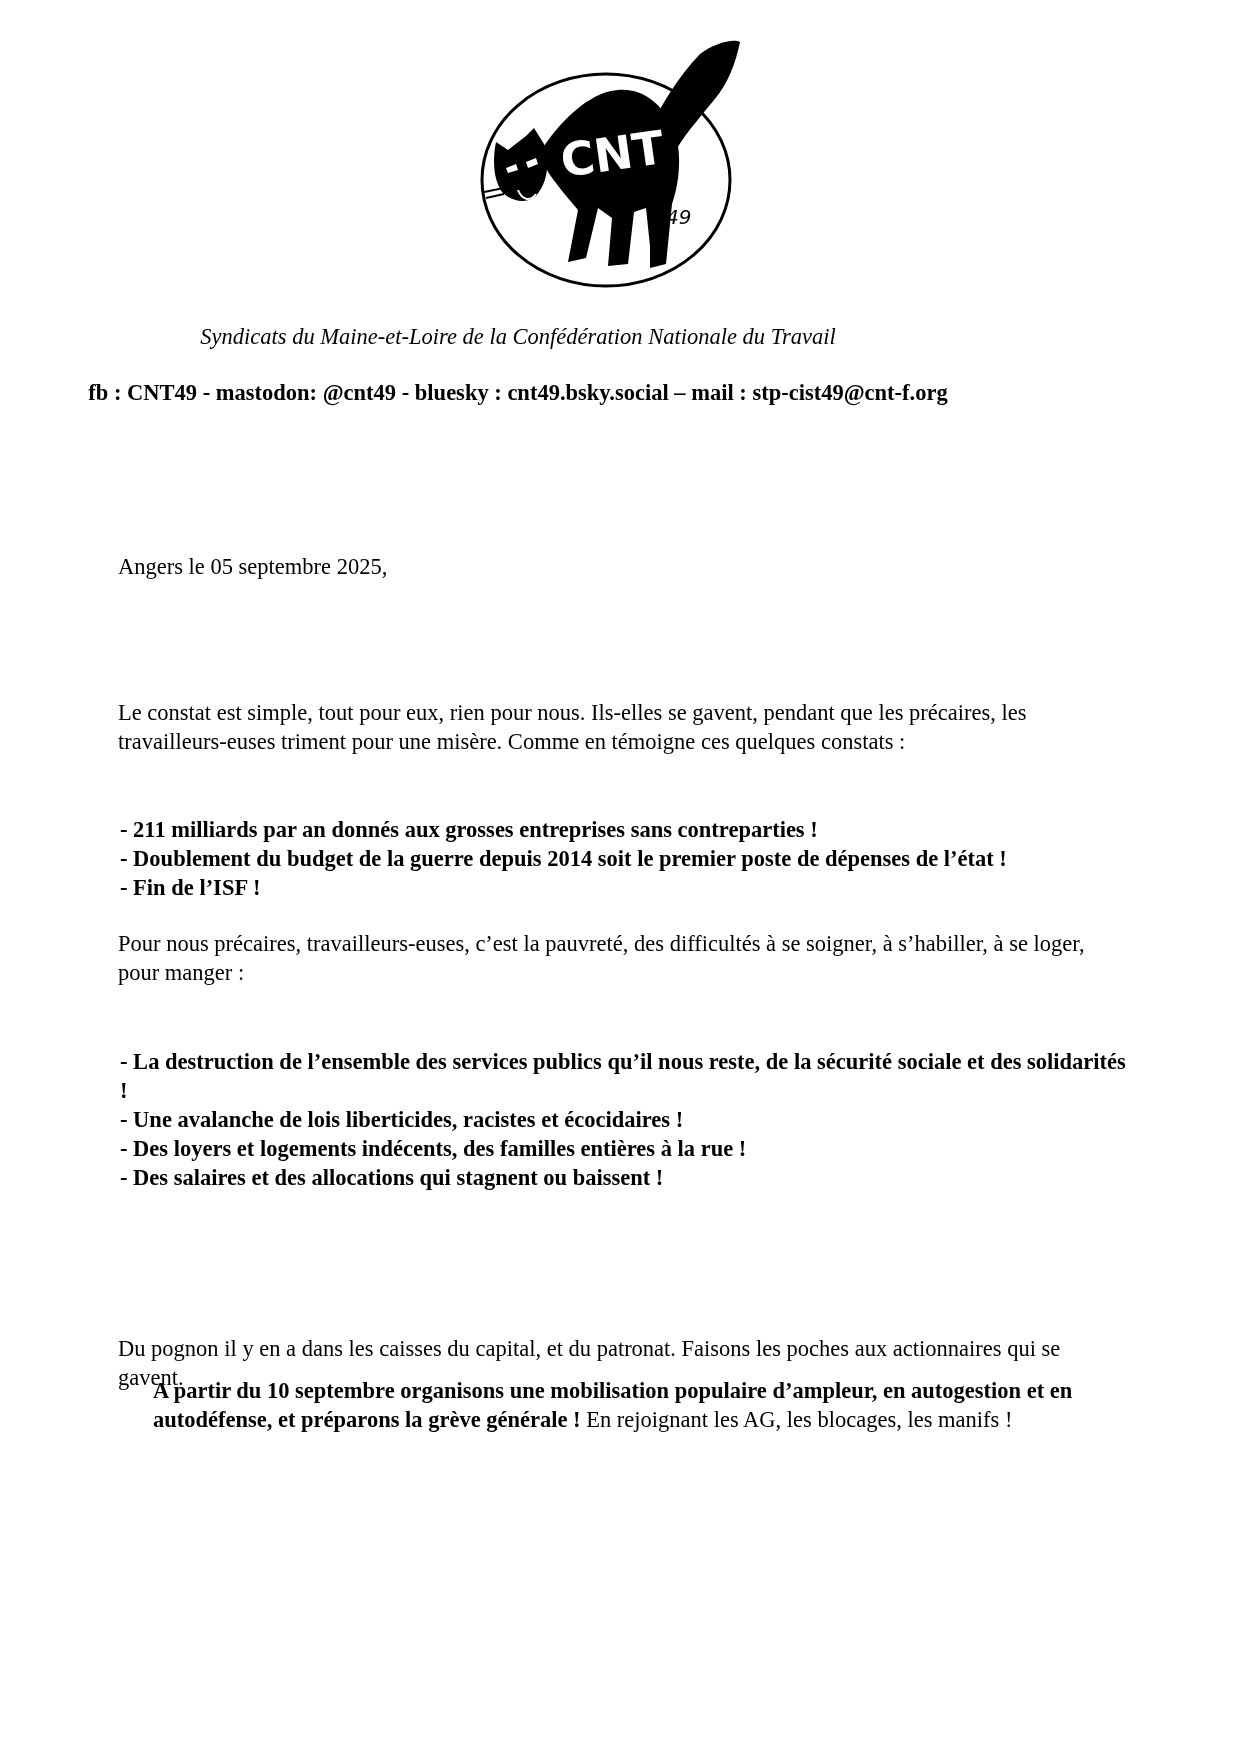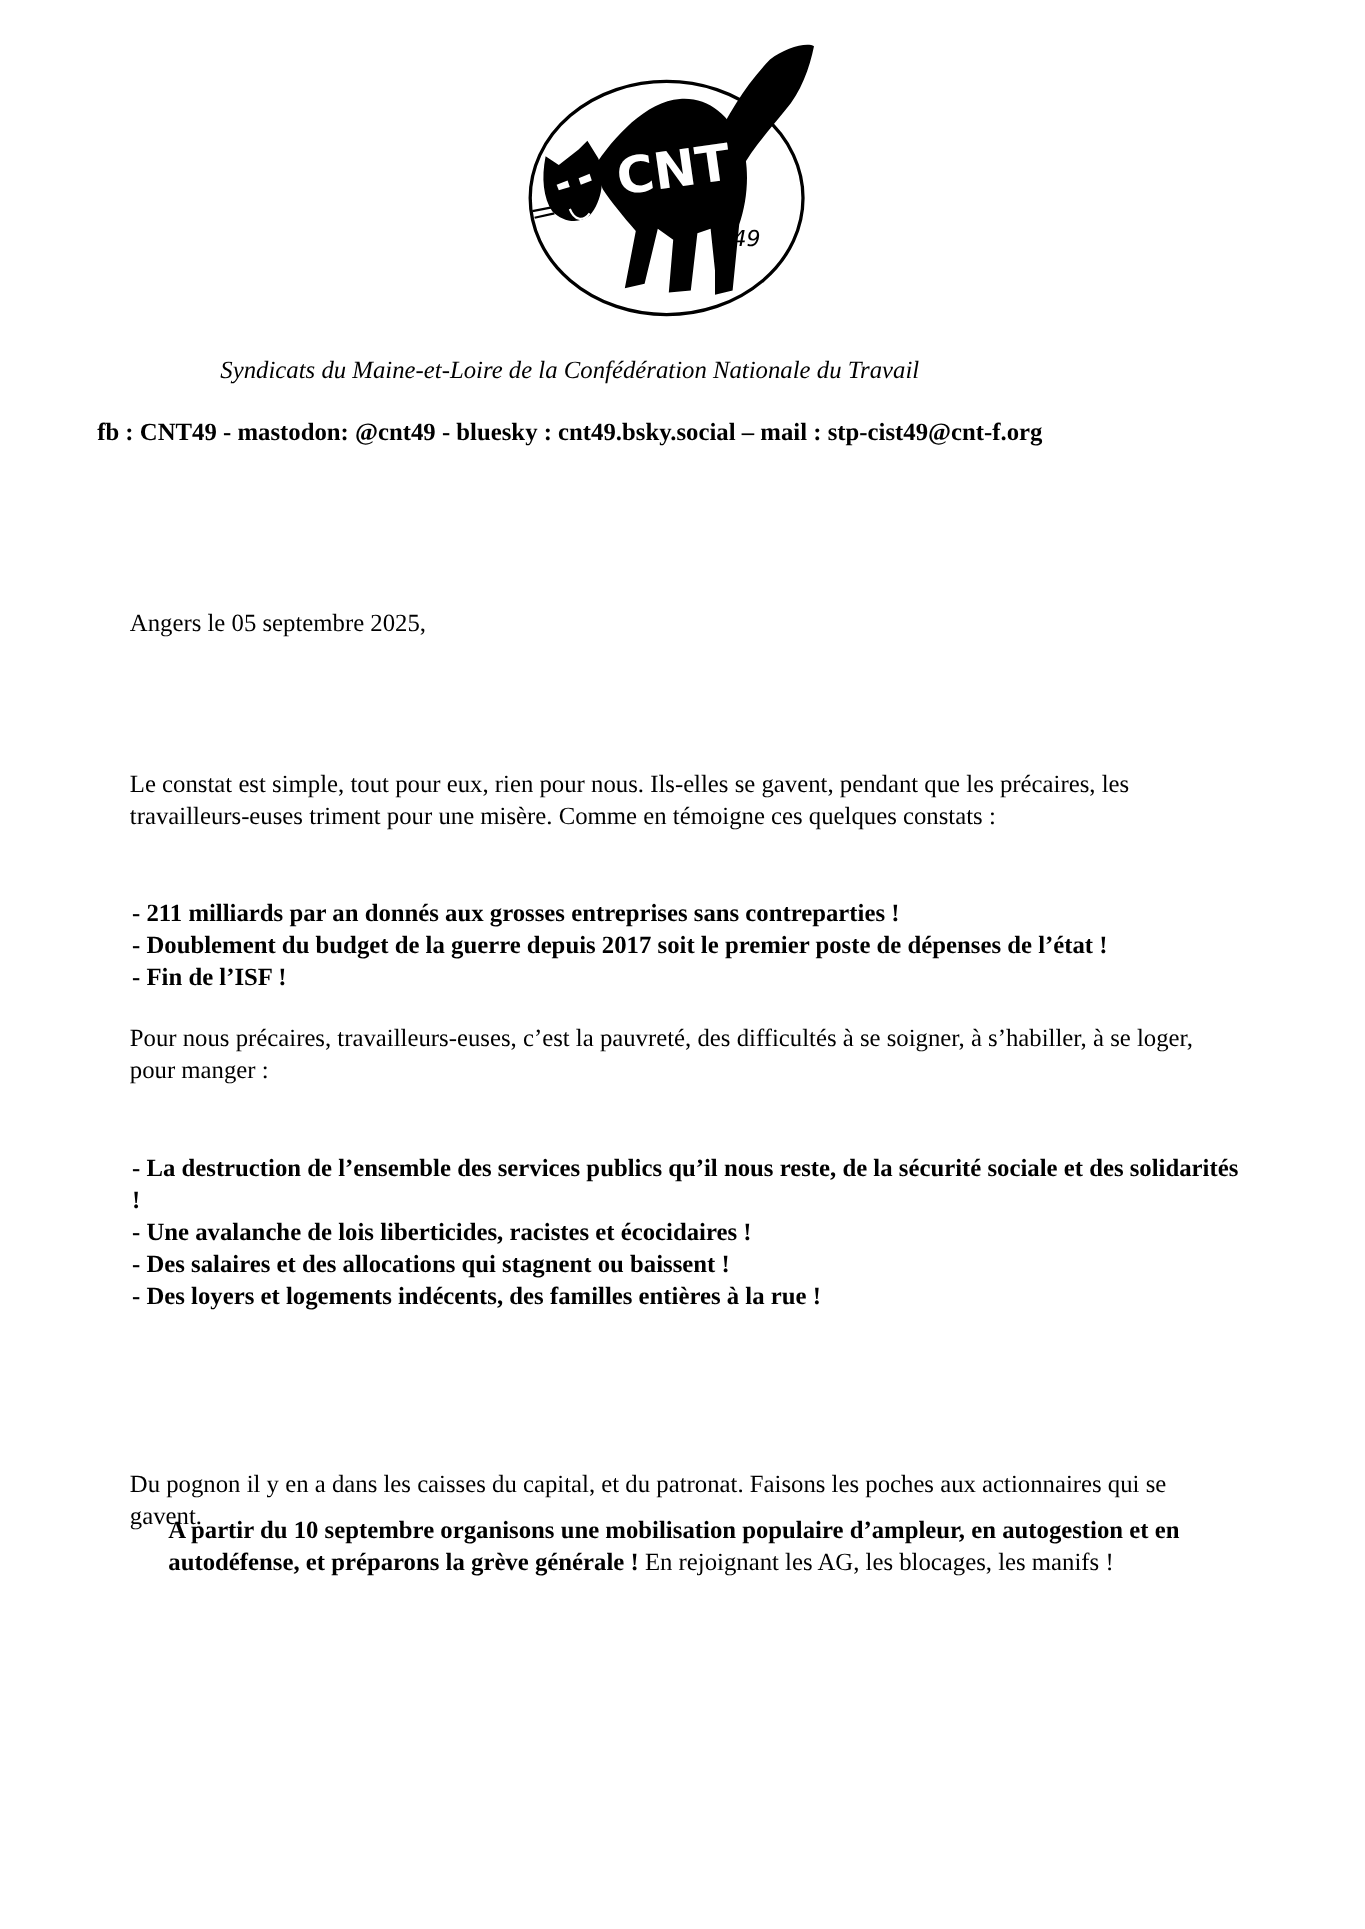--- a/index.html
+++ b/index.html
@@ -90,30 +90,30 @@
 
   <div class="header-line tagline">Syndicats du Maine-et-Loire de la Confédération Nationale du Travail</div>
   <div class="header-line contacts">fb : CNT49 - mastodon: @cnt49 - bluesky : cnt49.bsky.social – mail : stp-cist49@cnt-f.org</div>
 
   <div class="body-text date">Angers le 05 septembre 2025,</div>
 
   <div class="body-text intro">Le constat est simple, tout pour eux, rien pour nous. Ils-elles se gavent, pendant que les précaires, les travailleurs-euses triment pour une misère. Comme en témoigne ces quelques constats :</div>
 
   <ul class="body-text list bold facts">
     <li>- 211 milliards par an donnés aux grosses entreprises sans contreparties !</li>
-    <li>- Doublement du budget de la guerre depuis 2017 soit le premier poste de dépenses de l’état !</li>
+    <li>- Doublement du budget de la guerre depuis 2014 soit le premier poste de dépenses de l’état !</li>
     <li>- Fin de l’ISF !</li>
   </ul>
 
   <div class="body-text para2">Pour nous précaires, travailleurs-euses, c’est la pauvreté, des difficultés à se soigner, à s’habiller, à se loger, pour manger :</div>
 
   <ul class="body-text list bold attacks">
     <li>- La destruction de l’ensemble des services publics qu’il nous reste, de la sécurité sociale et des solidarités !</li>
     <li>- Une avalanche de lois liberticides, racistes et écocidaires !</li>
+    <li>- Des loyers et logements indécents, des familles entières à la rue !</li>
     <li>- Des salaires et des allocations qui stagnent ou baissent !</li>
-    <li>- Des loyers et logements indécents, des familles entières à la rue !</li>
   </ul>
 
   <div class="body-text para3">Du pognon il y en a dans les caisses du capital, et du patronat. Faisons les poches aux actionnaires qui se gavent.</div>
 
   <p class="body-text callout"><span class="bold">A partir du 10 septembre organisons une mobilisation populaire d’ampleur, en autogestion et en autodéfense, et préparons la grève générale !</span><span> En rejoignant les AG, les blocages, les manifs !</span></p>
 
 </div>
 
 </body></html>

